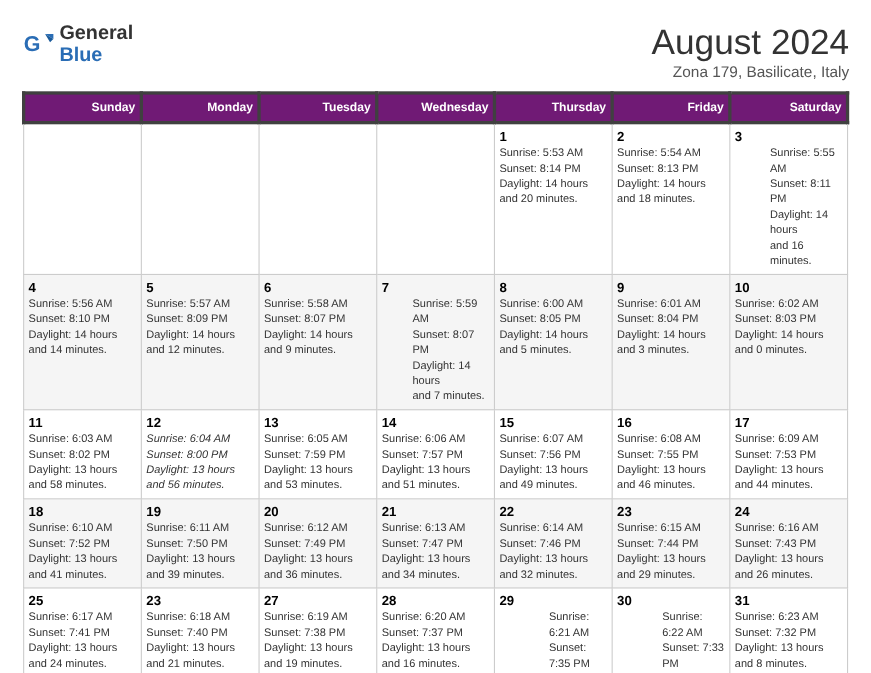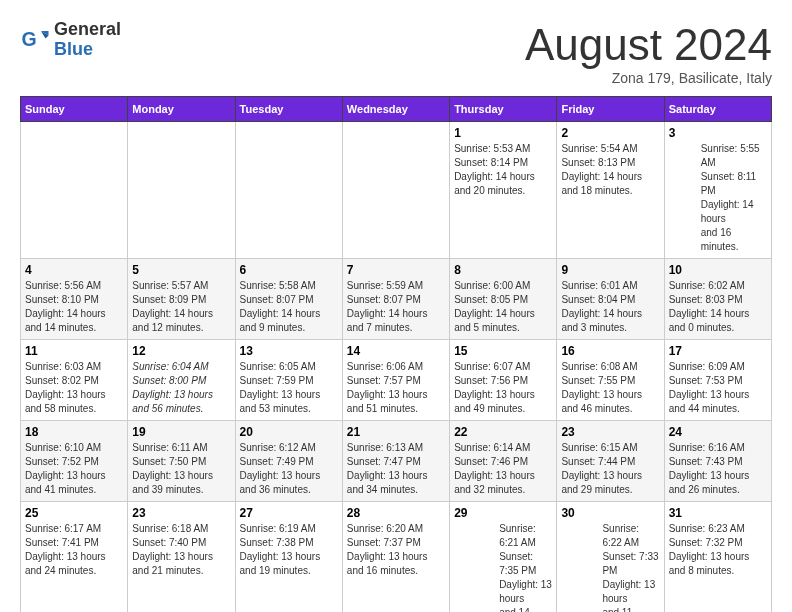--- a/index.html
+++ b/index.html
@@ -31,40 +31,40 @@
     .logo-blue { color: #2a6db5; }
     .logo-icon {
       width: 30px;
       height: 30px;
       margin-right: 4px;
     }
     .title-section {
       text-align: right;
     }
     .month-title {
-      font-size: 44px;
+      font-size: 32px;
       font-weight: normal;
       color: #333;
     }
     .subtitle {
       font-size: 14px;
       color: #555;
     }
     .calendar {
       width: 100%;
       border-collapse: collapse;
       font-size: 11px;
     }
     .calendar th {
-      background: #6d28d9;
+      background: #701a75;
       color: #fff;
       padding: 6px 4px;
-      text-align: left;
+      text-align: right;
       font-weight: bold;
-      border: 1px solid #404040;
+      border: 3px solid #404040;
     }
     .calendar td {
       border: 1px solid #ccc;
       vertical-align: top;
       padding: 4px;
       width: calc(100% / 7);
       min-height: 80px;
       background: #fff;
     }
     .calendar tr:nth-child(even) td {
@@ -162,21 +162,21 @@
         </td>
         <td>
           <div class="day-number">6</div>
           <div class="day-info" style="white-space: pre-line;">Sunrise: 5:58 AM
 Sunset: 8:07 PM
 Daylight: 14 hours
 and 9 minutes.</div>
         </td>
         <td>
           <div class="day-number">7</div>
-          <div class="day-info" style="white-space: pre-line;">Sunrise: 5:59 AM
+          <div class="day-info" style="white-space: pre-line; margin-left: 28px;">Sunrise: 5:59 AM
 Sunset: 8:07 PM
 Daylight: 14 hours
 and 7 minutes.</div>
         </td>
         <td>
           <div class="day-number">8</div>
           <div class="day-info" style="white-space: pre-line;">Sunrise: 6:00 AM
 Sunset: 8:05 PM
 Daylight: 14 hours
 and 5 minutes.</div>

